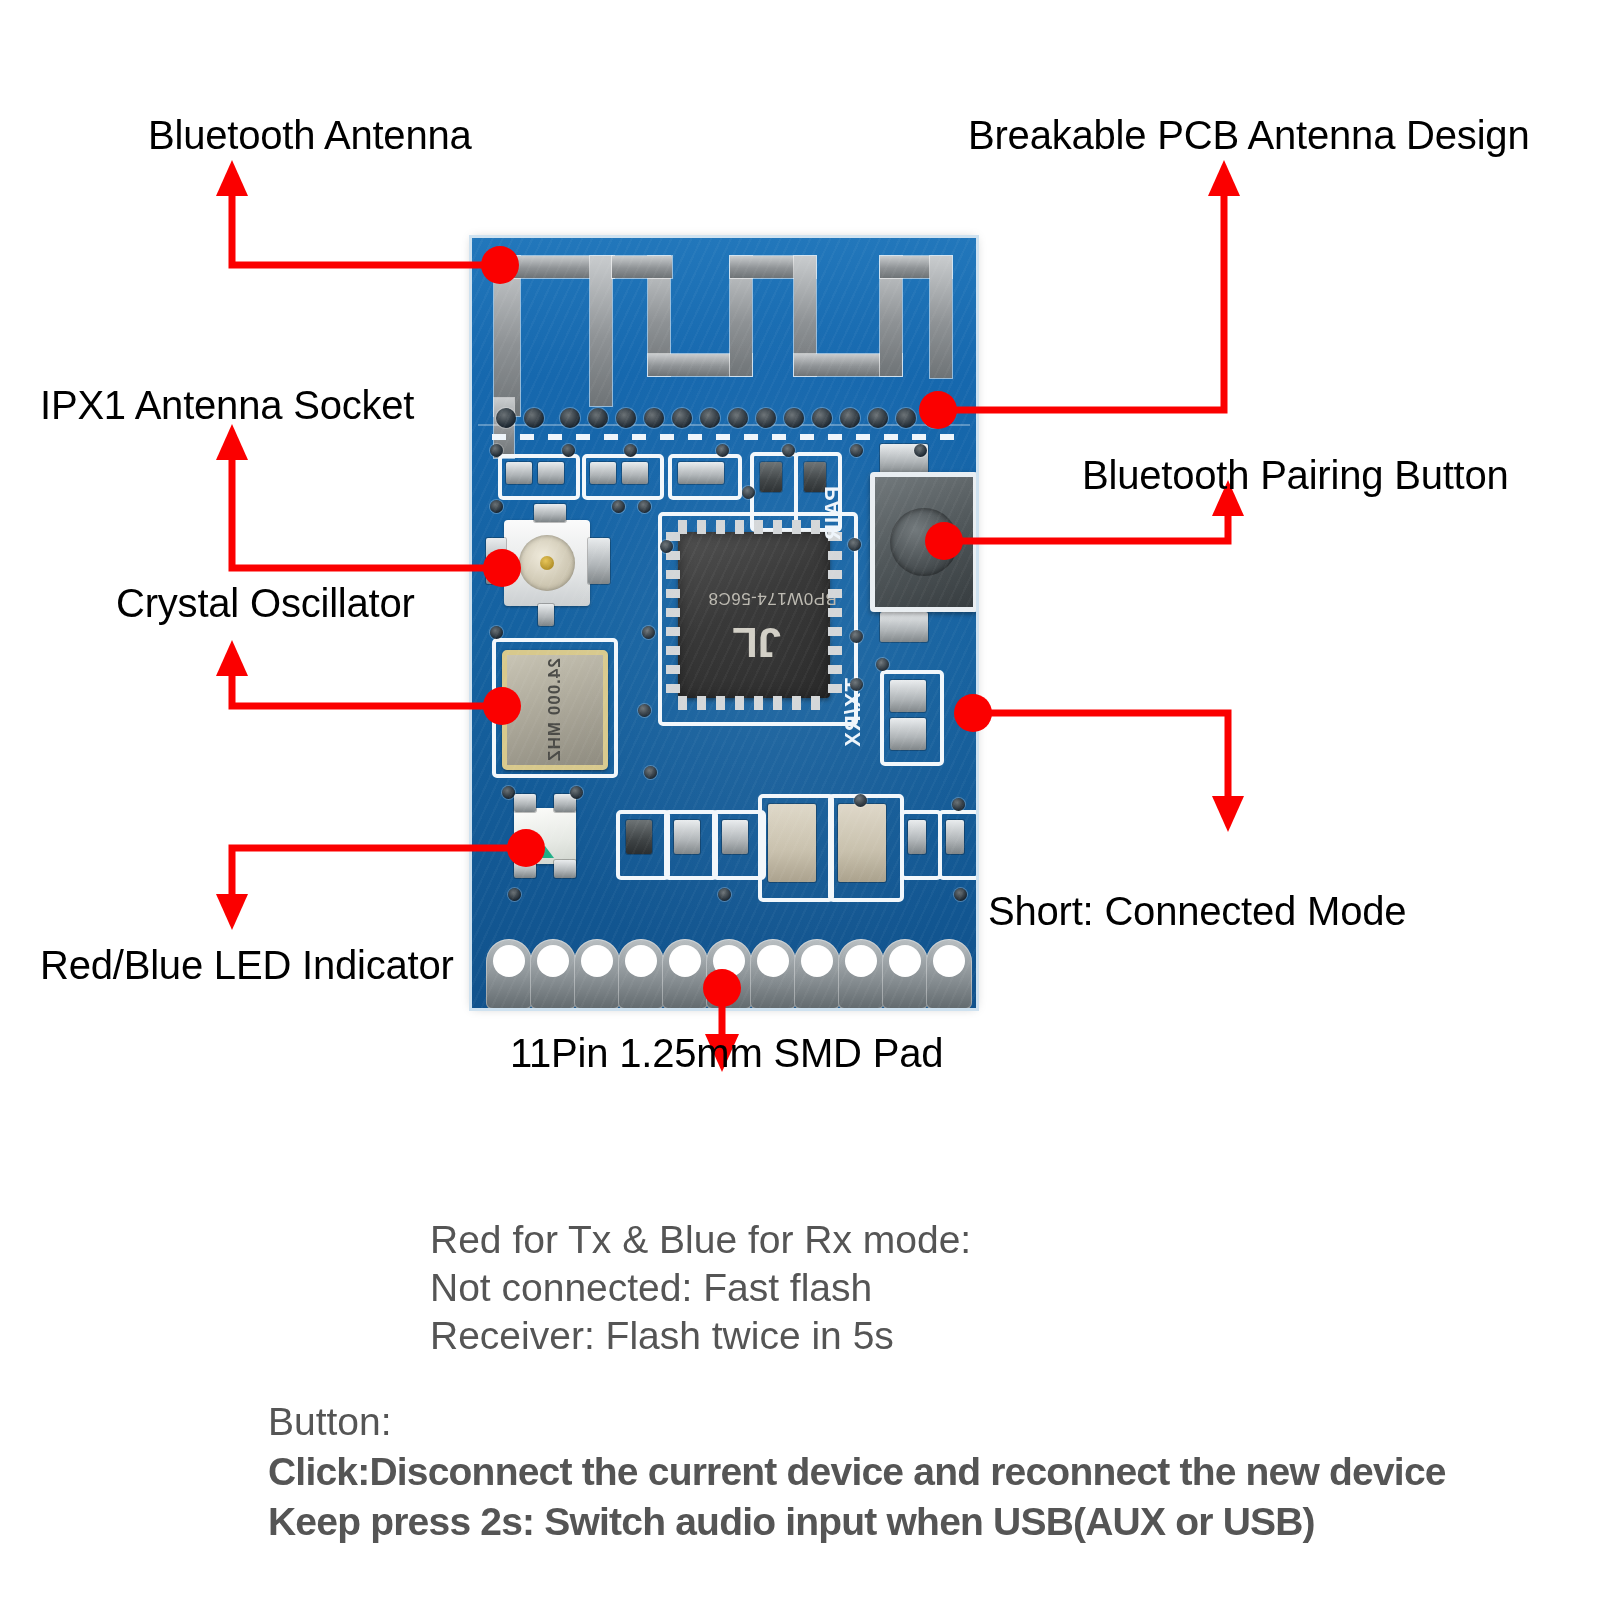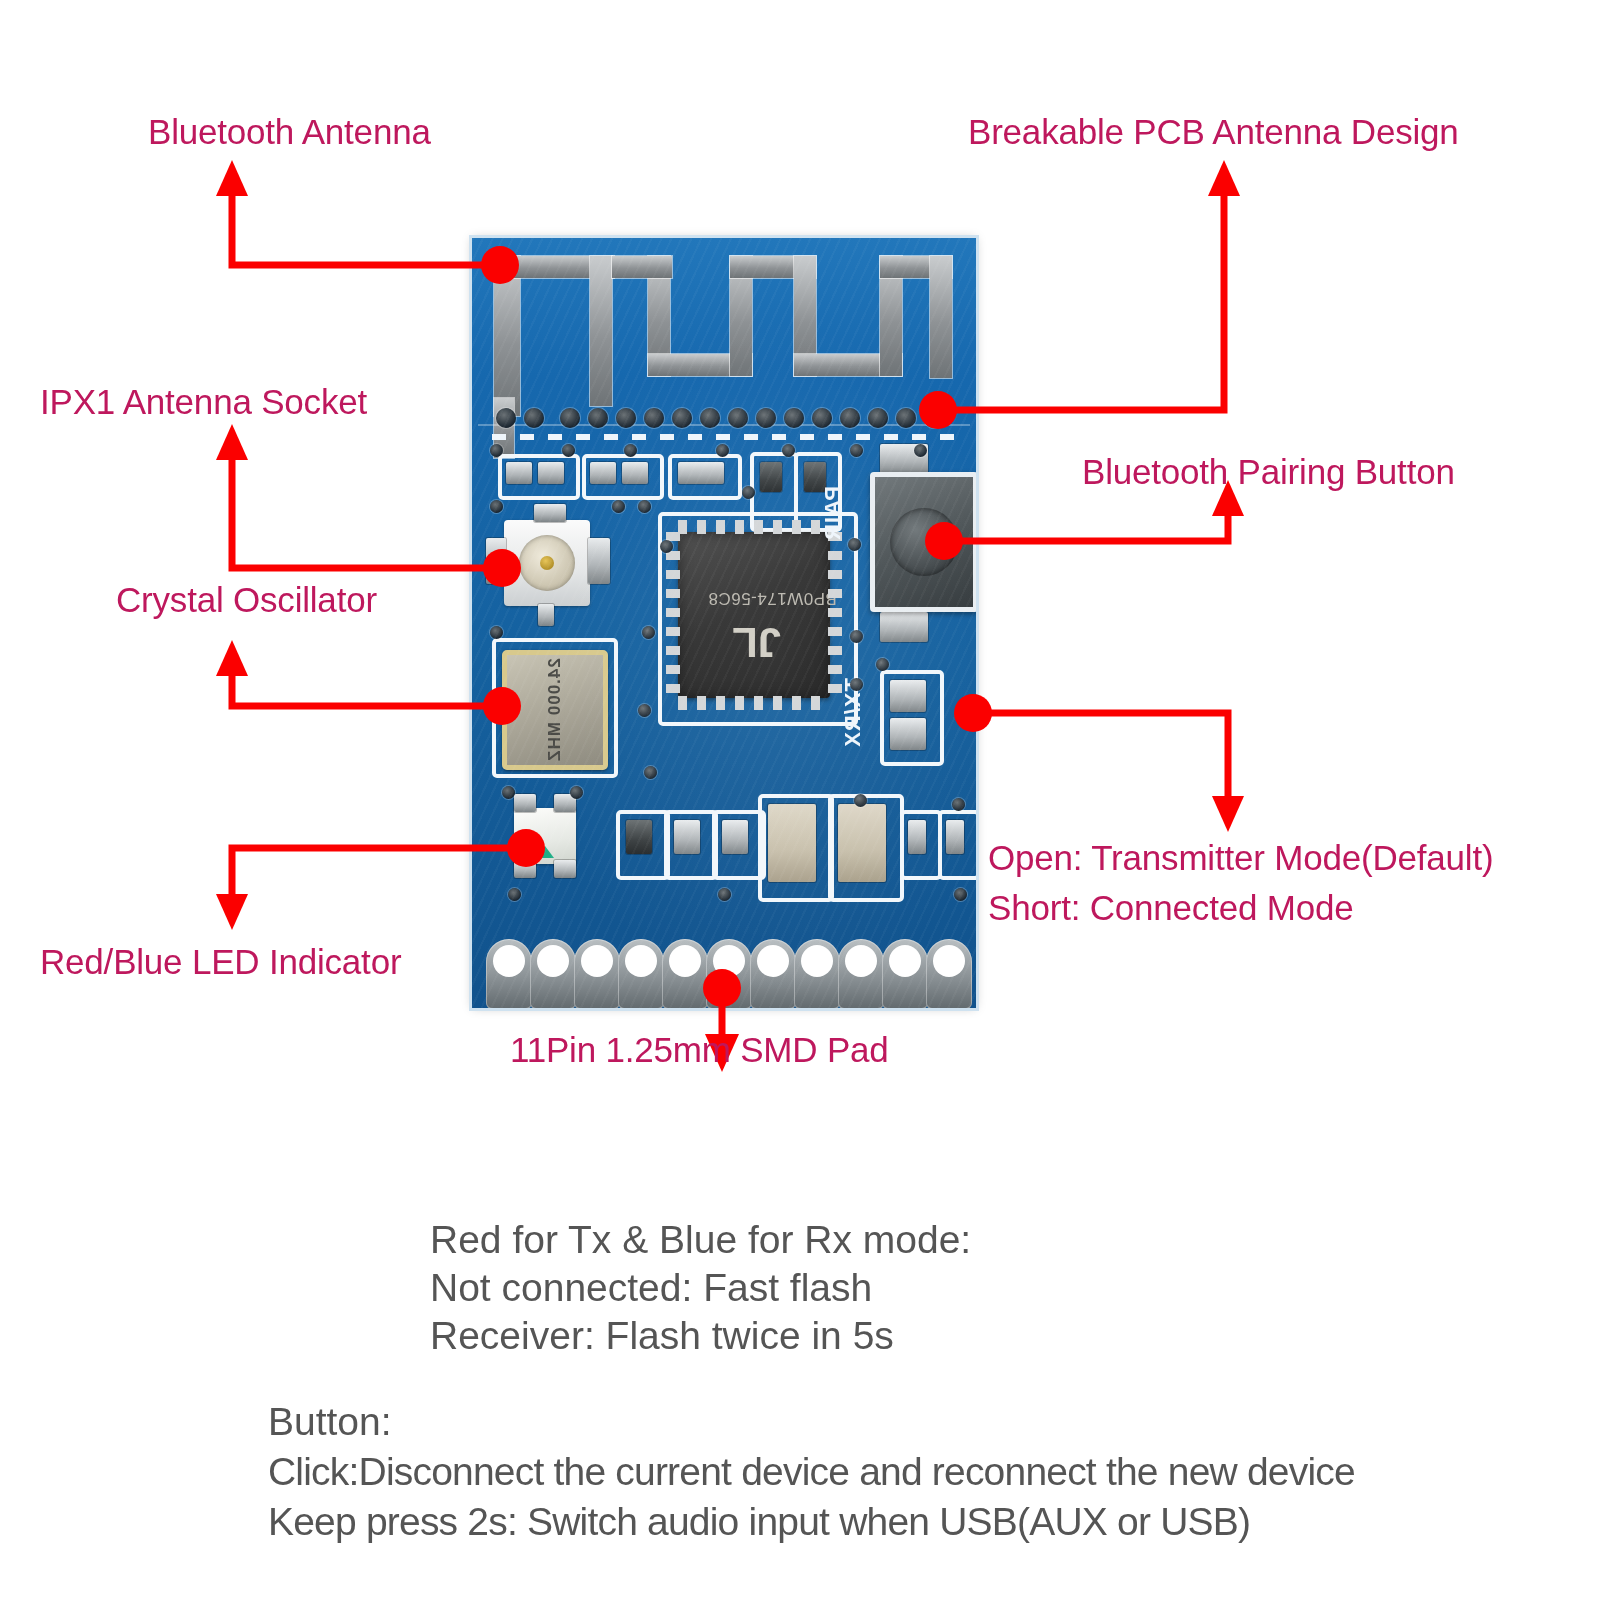--- a/index.html
+++ b/index.html
@@ -10,36 +10,36 @@
     width: 1600px; height: 1600px;
     position: relative;
     overflow: hidden;
     font-family: "Liberation Sans", sans-serif;
   }
   #stage { position: absolute; inset: 0; }
 
   
   .label {
     position: absolute;
-    color: #be185d;
-    font-size: 35px;
+    color: #000000;
+    font-size: 40px;
     line-height: 1.16;
     white-space: pre;
     letter-spacing: -0.2px;
   }
 
   
   .note {
     position: absolute;
     color: #555555;
     font-size: 39px;
     line-height: 1.25;
     white-space: pre;
   }
-  .note.narrow { letter-spacing: -0.8px; }
+  .note.narrow { letter-spacing: -0.8px; font-weight: bold; }
 
   
   #leaders { position: absolute; left: 0; top: 0; width: 1600px; height: 1600px; }
 
   
   #board {
     position: absolute;
     left: 472px; top: 238px;
     width: 504px; height: 770px;
     background:
@@ -407,21 +407,20 @@
   <div class="label" style="left:968px; top:112px;">Breakable PCB Antenna Design</div>
 
   <div class="label" style="left:40px; top:382px;">IPX1 Antenna Socket</div>
 
   <div class="label" style="left:1082px; top:440px;margin-top:12px;">Bluetooth Pairing Button</div>
 
   <div class="label" style="left:116px; top:580px;">Crystal Oscillator</div>
 
   <div class="label" style="left:40px; top:942px;">Red/Blue LED Indicator</div>
 
-  <div class="label" style="left:988px; top:838px;">Open: Transmitter Mode(Default)</div>
 
   <div class="label" style="left:988px; top:888px;">Short: Connected Mode</div>
 
   <div class="label" style="left:510px; top:1030px;">11Pin 1.25mm SMD Pad</div>
 
   <div class="note" style="left:430px; top:1216px;">Red for Tx &amp; Blue for Rx mode:</div>
   <div class="note" style="left:430px; top:1264px;">Not connected: Fast flash</div>
   <div class="note" style="left:430px; top:1312px;">Receiver: Flash twice in 5s</div>
 
   <div class="note" style="left:268px; top:1398px;">Button:</div>

